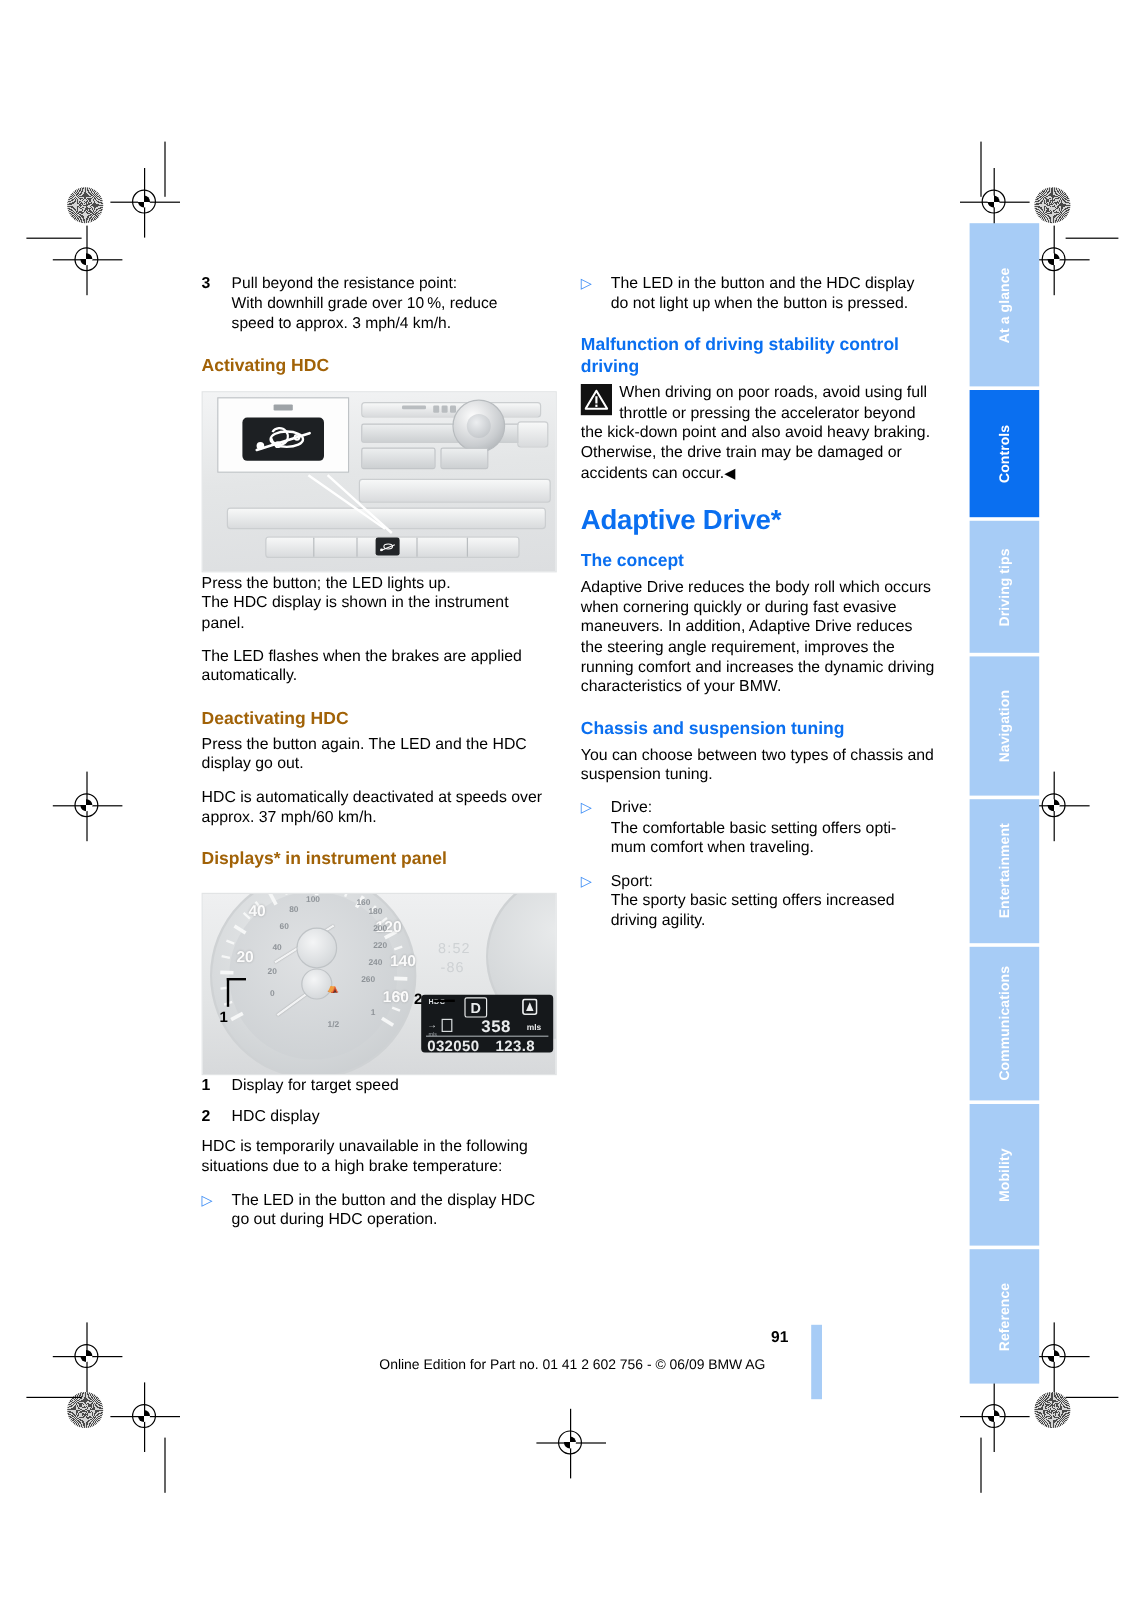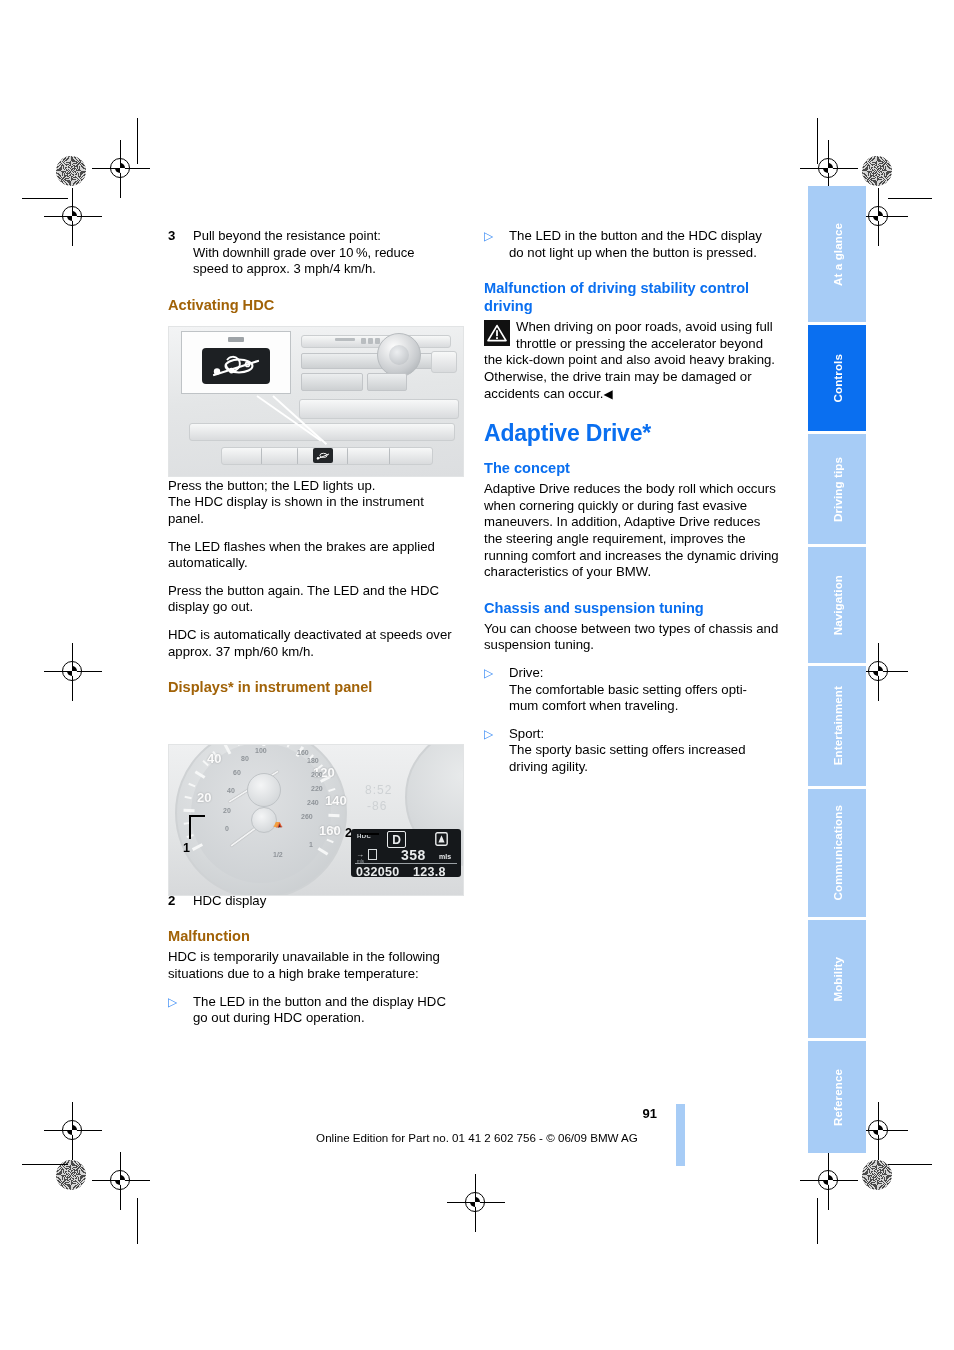--- a/index.html
+++ b/index.html
@@ -234,37 +234,37 @@
       </div>
     </div>
 
     <div class="h2 soft spaced">Activating HDC</div>
 
     <div style="height:160px;"></div>
 
     <p>Press the button; the LED lights up.<br>The HDC display is shown in the instrument<br>panel.</p>
     <p>The LED flashes when the brakes are applied automatically.</p>
 
+    <div class="h2 soft spaced">Deactivating HDC</div>
     <p>Press the button again. The LED and the HDC display go out.</p>
     <p>HDC is automatically deactivated at speeds over approx. 37 mph/60 km/h.</p>
 
     <div class="h2 soft spaced">Displays* in instrument panel</div>
 
     <div style="height:167px;"></div>
 
     <div class="legend">
       <div class="num">1</div>
       <div class="txt">Display for target speed</div>
     </div>
     <div class="legend">
       <div class="num">2</div>
       <div class="txt">HDC display</div>
     </div>
 
-    <div class="h2 soft spaced">Malfunction</div>
     <p>HDC is temporarily unavailable in the following situations due to a high brake temperature:</p>
 
     <div class="bullet">
       <div class="tri">▷</div>
       <div class="txt">The LED in the button and the display HDC go out during HDC operation.</div>
     </div>
   </div>
 
   <div class="col right">
 

